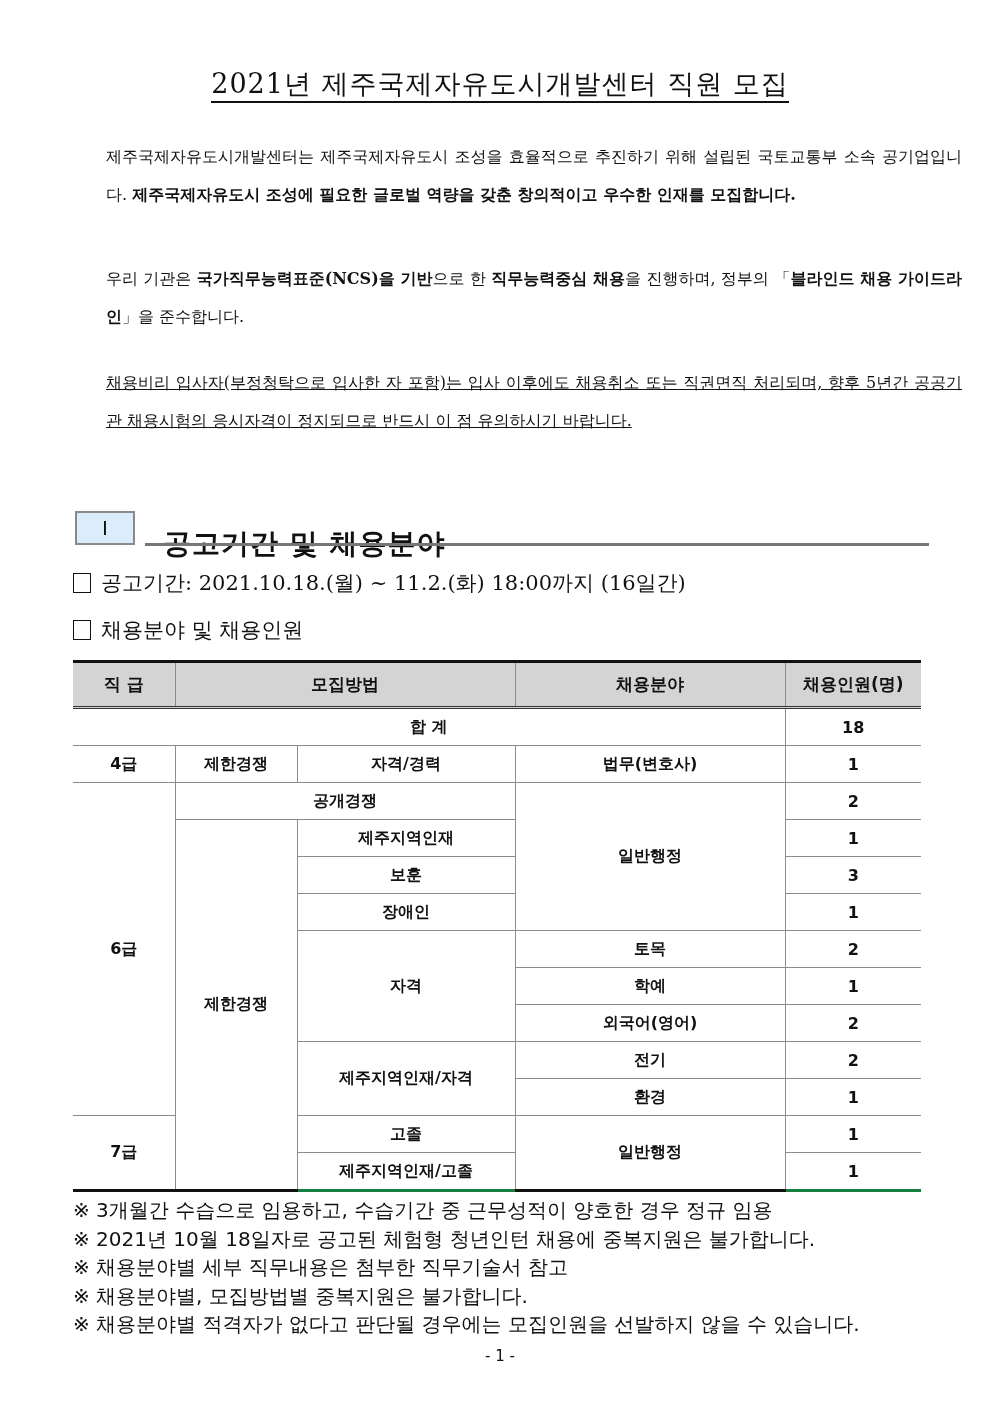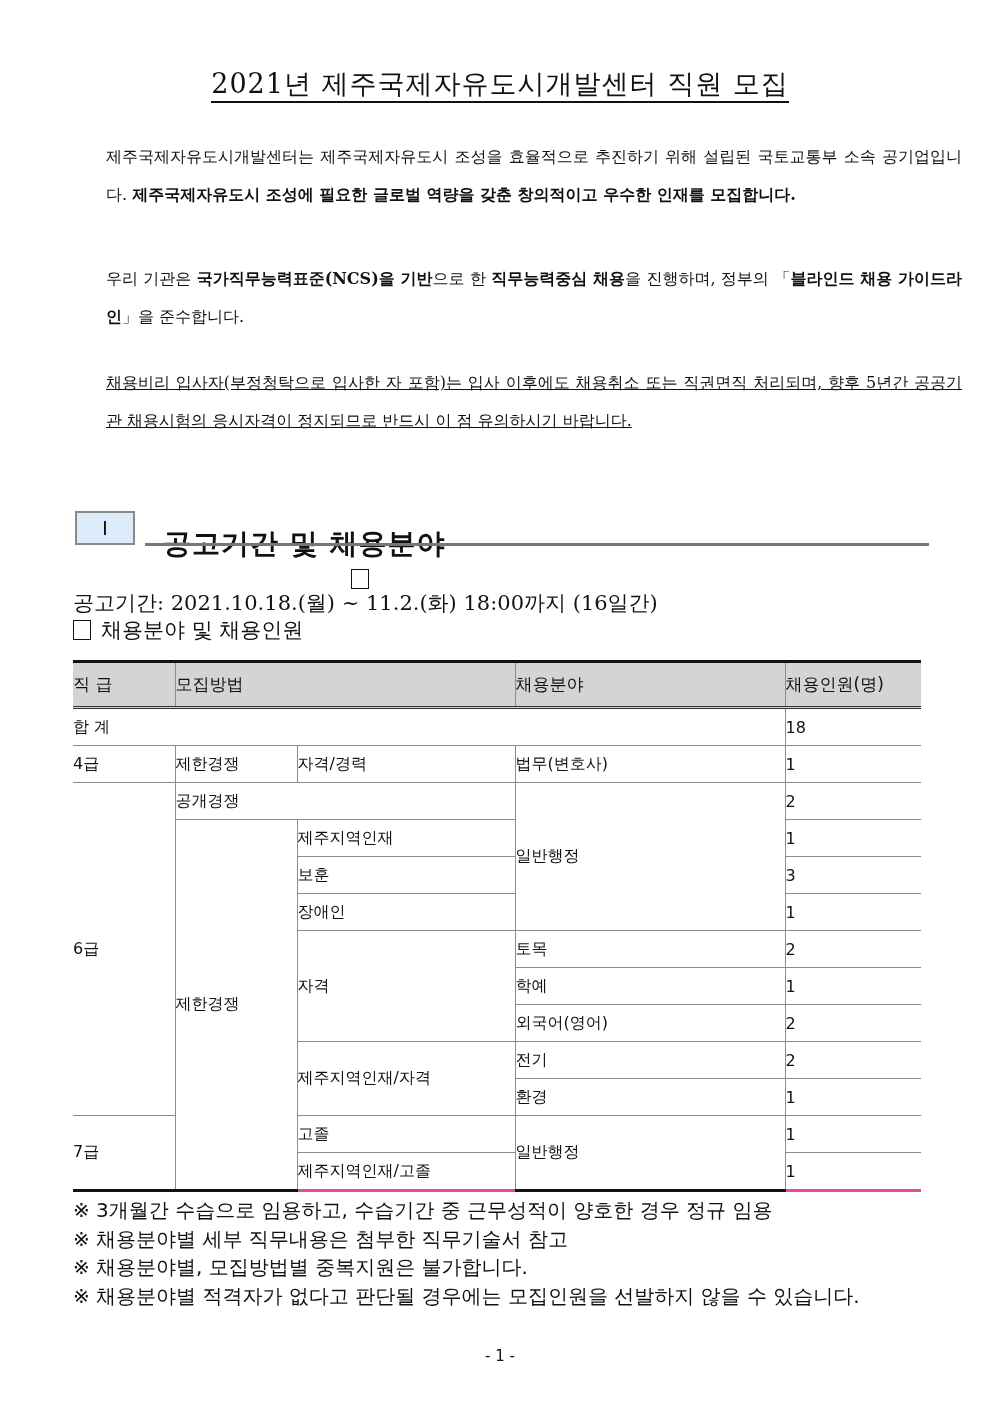--- a/index.html
+++ b/index.html
@@ -15,27 +15,27 @@
   .sec-box { position: absolute; left: 2px; top: 2px; width: 56px; height: 30px; background: #dcecfb;
              border: 2px solid #8a8a8a; text-align: center; font-family: "DejaVu Sans", sans-serif;
              font-size: 20px; line-height: 30px; box-sizing: content-box; }
   .sec-title { position: absolute; left: 90px; top: -4px; font-family: "DejaVu Sans", sans-serif;
                font-weight: bold; font-size: 28px; letter-spacing: 1px; margin-top: 20px; }
   .sec-line { position: absolute; left: 72px; right: 0; top: 34px; border-bottom: 3px solid #777; }
   .bullet { position: absolute; left: 73px; font-size: 21px; display: flex; align-items: center; }
   .bullet .box { width: 16px; height: 18px; border: 1.5px solid #111; margin-right: 10px; display: inline-block; }
   table.grid { position: absolute; left: 73px; top: 660px; width: 848px; border-collapse: collapse;
                font-family: "DejaVu Sans", sans-serif; font-size: 16px; table-layout: fixed; }
-  table.grid td, table.grid th { border: 1px solid #8c8c8c; text-align: left; height: 36px; padding: 0;
-                                 font-weight: normal; }
+  table.grid td, table.grid th { border: 1px solid #8c8c8c; text-align: center; height: 36px; padding: 0;
+                                 font-weight: bold; }
   table.grid thead th { background: #d4d4d4; height: 43px; font-size: 17px; border-top: 3px solid #111;
                         border-bottom: 3px double #333; }
   table.grid tr td:first-child, table.grid tr th:first-child { border-left: none; }
   table.grid tr td:last-child, table.grid tr th:last-child { border-right: none; }
-  table.grid tbody tr:last-child td { border-bottom: 3px solid #ec4899; }
+  table.grid tbody tr:last-child td { border-bottom: 3px solid #15803d; }
   table.grid td.rs-lastrow { border-bottom: 3px solid #111; }
   .notes { position: absolute; left: 73px; top: 1196px; font-family: "DejaVu Sans", sans-serif;
            font-size: 20px; line-height: 28.5px; }
   .page-num { position: absolute; left: 0; width: 1000px; top: 1347px; text-align: center;
               font-family: "DejaVu Sans", sans-serif; font-size: 15px; }
 </style>
 </head>
 <body>
 
 <div class="title"><span>2021년 제주국제자유도시개발센터 직원 모집</span></div>
@@ -45,21 +45,21 @@
 <div class="para" style="top:260px;"><span>우리 기관은 </span><b>국가직무능력표준(NCS)을 기반</b><span>으로 한 </span><b>직무능력중심 채용</b><span>을 진행하며, 정부의 「</span><b>블라인드 채용 가이드라인</b><span>」을 준수합니다.</span></div>
 
 <div class="para" style="top:364px;text-decoration:underline;">채용비리 입사자(부정청탁으로 입사한 자 포함)는 입사 이후에도 채용취소 또는 직권면직 처리되며, 향후 5년간 공공기관 채용시험의 응시자격이 정지되므로 반드시 이 점 유의하시기 바랍니다.</div>
 
 <div class="sec-head">
   <div class="sec-box">Ⅰ</div>
   <div class="sec-title">공고기간 및 채용분야</div>
   <div class="sec-line"></div>
 </div>
 
-<div class="bullet" style="top:569px;flex-direction:column;">
+<div class="bullet" style="top:569px;">
   <span class="box"></span>
   <span>공고기간: 2021.10.18.(월) ~ 11.2.(화) 18:00까지 (16일간)</span>
 </div>
 <div class="bullet" style="top:616px;text-align:center;">
   <span class="box"></span>
   <span>채용분야 및 채용인원</span>
 </div>
 
 <table class="grid">
   <colgroup>
@@ -138,18 +138,19 @@
     </tr>
     <tr>
       <td>제주지역인재/고졸</td>
       <td>1</td>
     </tr>
   </tbody>
 </table>
 
 <div class="notes">
   <div>※ 3개월간 수습으로 임용하고, 수습기간 중 근무성적이 양호한 경우 정규 임용</div>
+  <div>※ 2021년 10월 18일자로 공고된 체험형 청년인턴 채용에 중복지원은 불가합니다.</div>
   <div>※ 채용분야별 세부 직무내용은 첨부한 직무기술서 참고</div>
   <div>※ 채용분야별, 모집방법별 중복지원은 불가합니다.</div>
   <div>※ 채용분야별 적격자가 없다고 판단될 경우에는 모집인원을 선발하지 않을 수 있습니다.</div>
 </div>
 
 <div class="page-num">- 1 -</div>
 
 </body></html>

